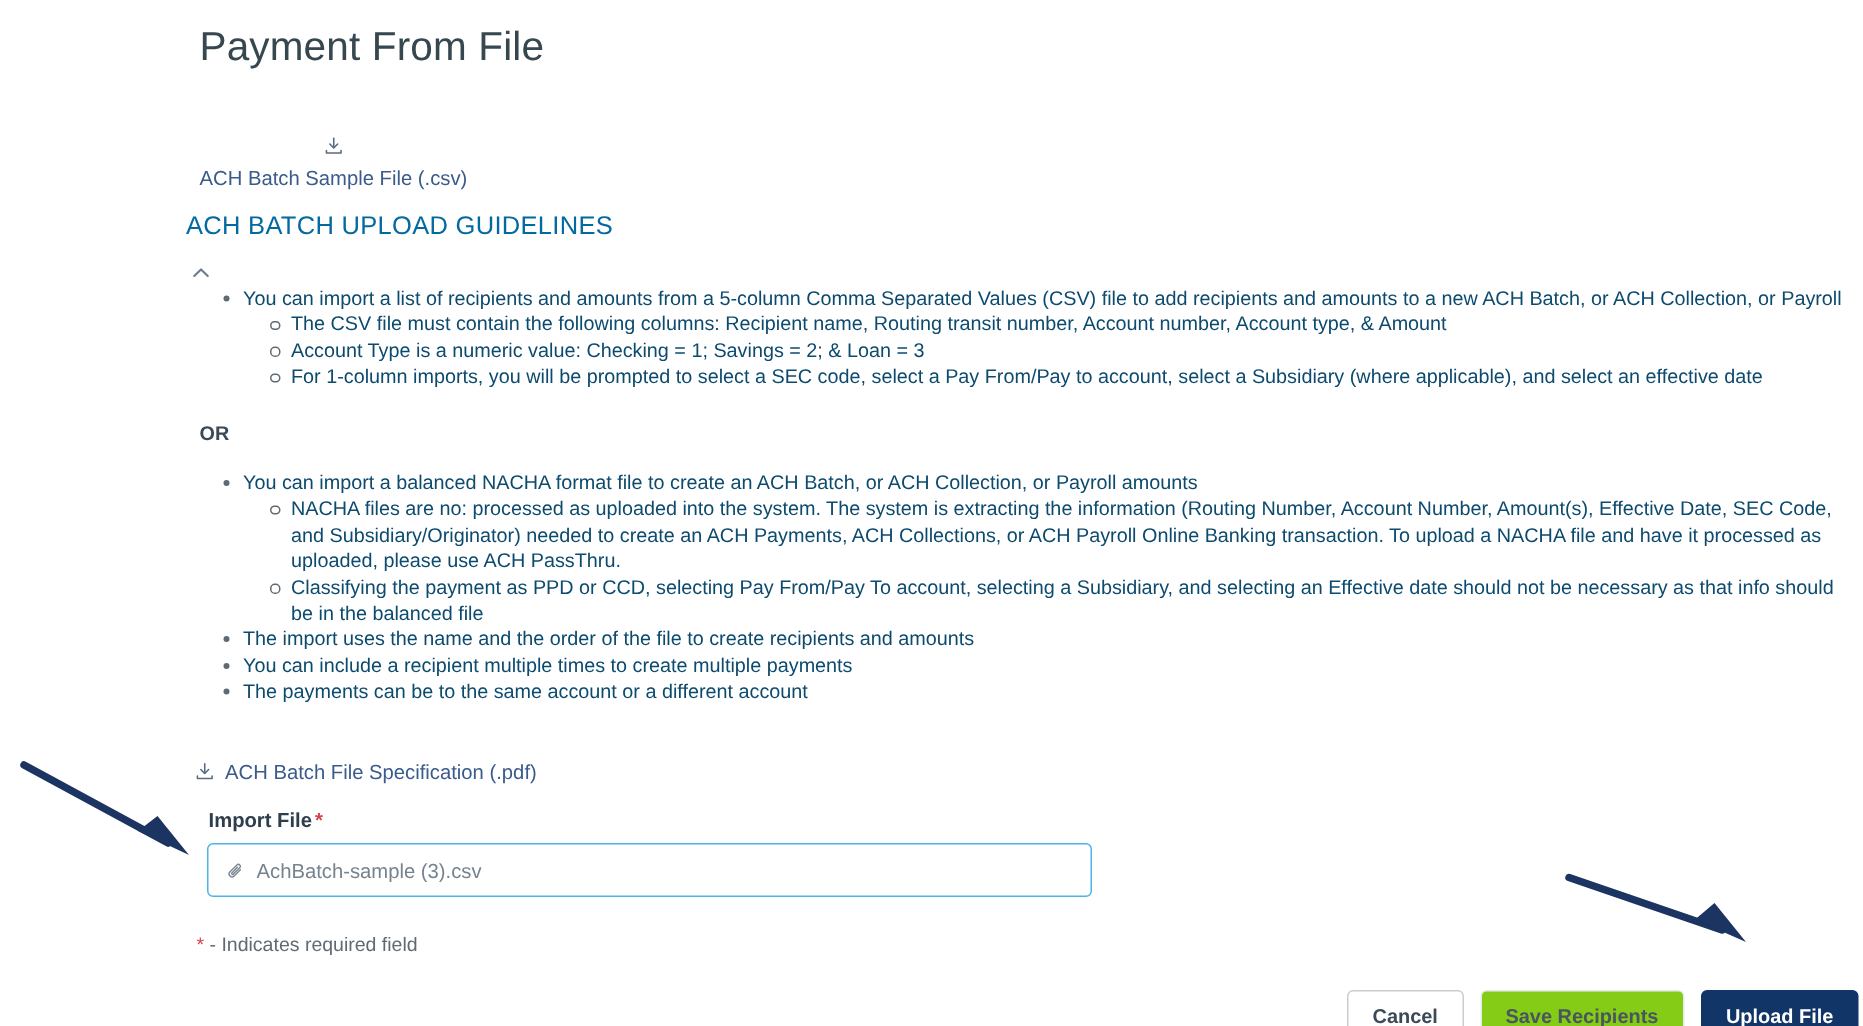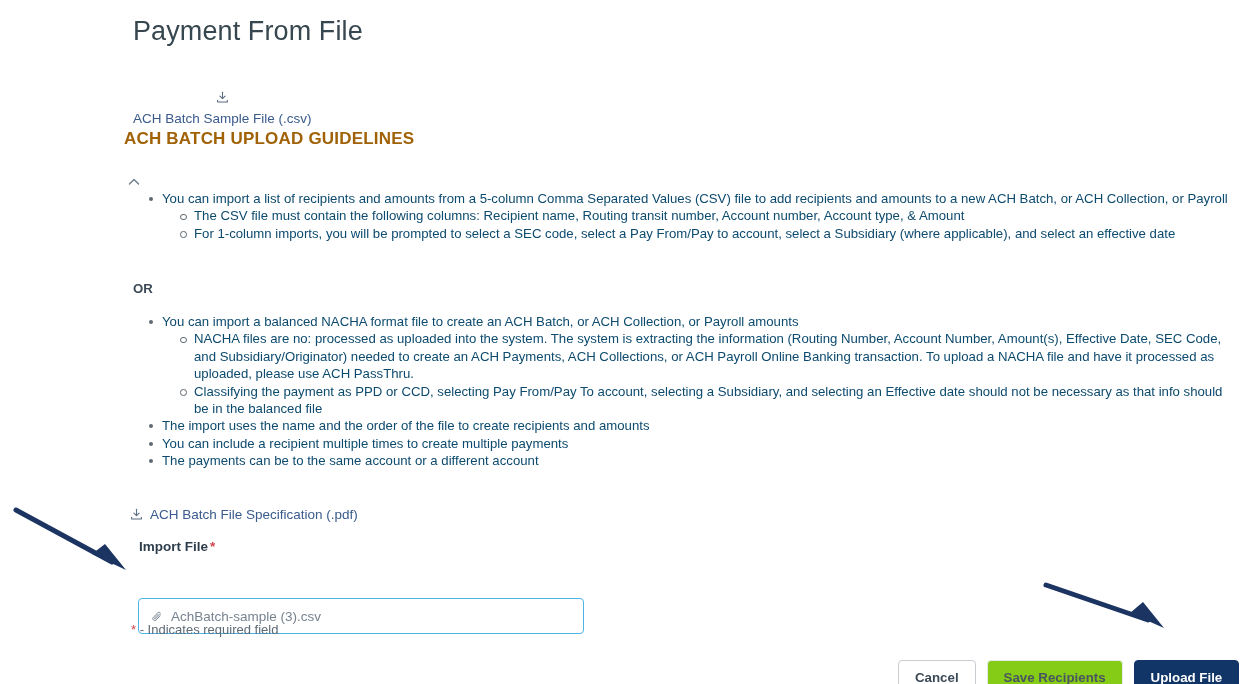--- a/index.html
+++ b/index.html
@@ -46,24 +46,24 @@
   .dl-icon { display: inline-block; width: 13px; height: 13px; color: #5a6b82; }
   .dl-icon svg { display: block; }
 
   #sample-link { left: 133px; top: 91px; flex-direction: column; }
   #spec-link   { left: 130px; top: 507px; }
 
   
   .guidelines-heading {
     position: absolute;
     left: 124px;
-    top: 129px;
+    top: 141px;
     font-size: 17px;
-    font-weight: 700;
-    color: #a16207;
+    font-weight: 400;
+    color: #0369a1;
     letter-spacing: 0.2px;
     white-space: nowrap;
   }
   .collapse-toggle {
     position: absolute;
     left: 126px;
     top: 174px;
     width: 16px;
     height: 16px;
     cursor: pointer;
@@ -139,31 +139,30 @@
     font-weight: 700;
     color: #2f3e4d;
     white-space: nowrap;
   }
   .field-label .req { color: #d0454c; font-weight: 700; margin-left: 2px; }
 
   .file-input {
     position: absolute;
     left: 138px;
     top: 562px;
-    width: 446px;
+    width: 590px;
     height: 36px;
     border: 1px solid #4db4e8;
     border-radius: 4px;
     background: #ffffff;
     display: flex;
     align-items: center;
     padding: 0 12px;
     gap: 7px;
     cursor: text;
-    margin-top: 36px;
   }
   .clip-icon { width: 13px; height: 13px; color: #7d8a96; flex: none; }
   .clip-icon svg { display: block; }
   .file-name {
     font-size: 13.5px;
     color: #76838f;
     white-space: nowrap;
     overflow: hidden;
   }
 
@@ -253,20 +252,21 @@
       <path d="M3.5 10 L8 5.6 L12.5 10"></path>
     </svg>
   </div>
 
   <div class="guidelines-body">
     <ul class="lvl1">
       <li>
         <span>You can import a list of recipients and amounts from a 5-column Comma Separated Values (CSV) file to add recipients and amounts to a new ACH Batch, or ACH Collection, or Payroll</span>
         <ul class="lvl2">
           <li><span>The CSV file must contain the following columns: Recipient name, Routing transit number, Account number, Account type, &amp; Amount</span></li>
+          <li><span>Account Type is a numeric value: Checking = 1; Savings = 2; &amp; Loan = 3</span></li>
           <li><span>For 1-column imports, you will be prompted to select a SEC code, select a Pay From/Pay to account, select a Subsidiary (where applicable), and select an effective date</span></li>
         </ul>
       </li>
     </ul>
   </div>
 
   <div class="or-label">OR</div>
 
   <div class="guidelines-body block-two" style="top:313px;">
     <ul class="lvl1">

